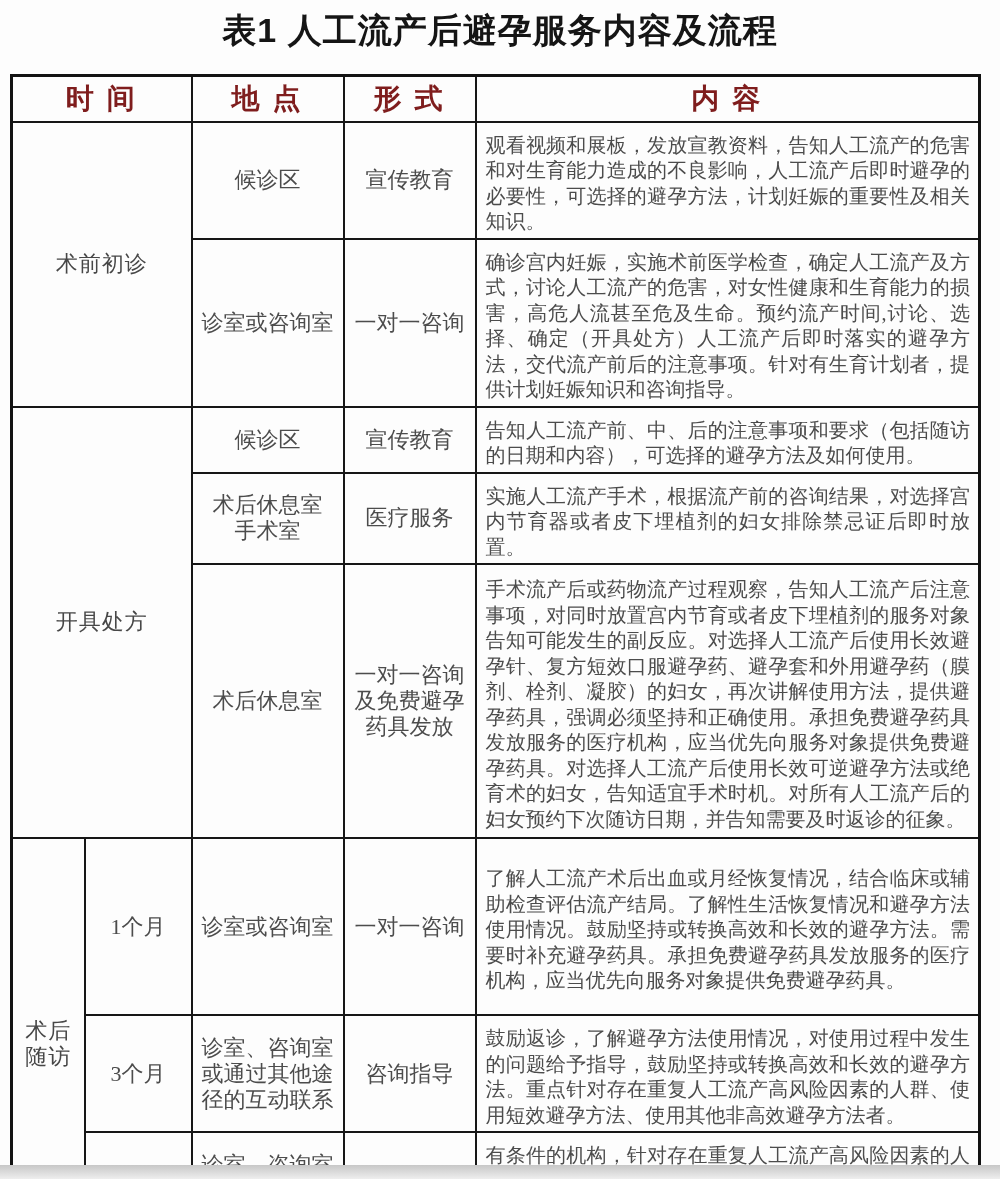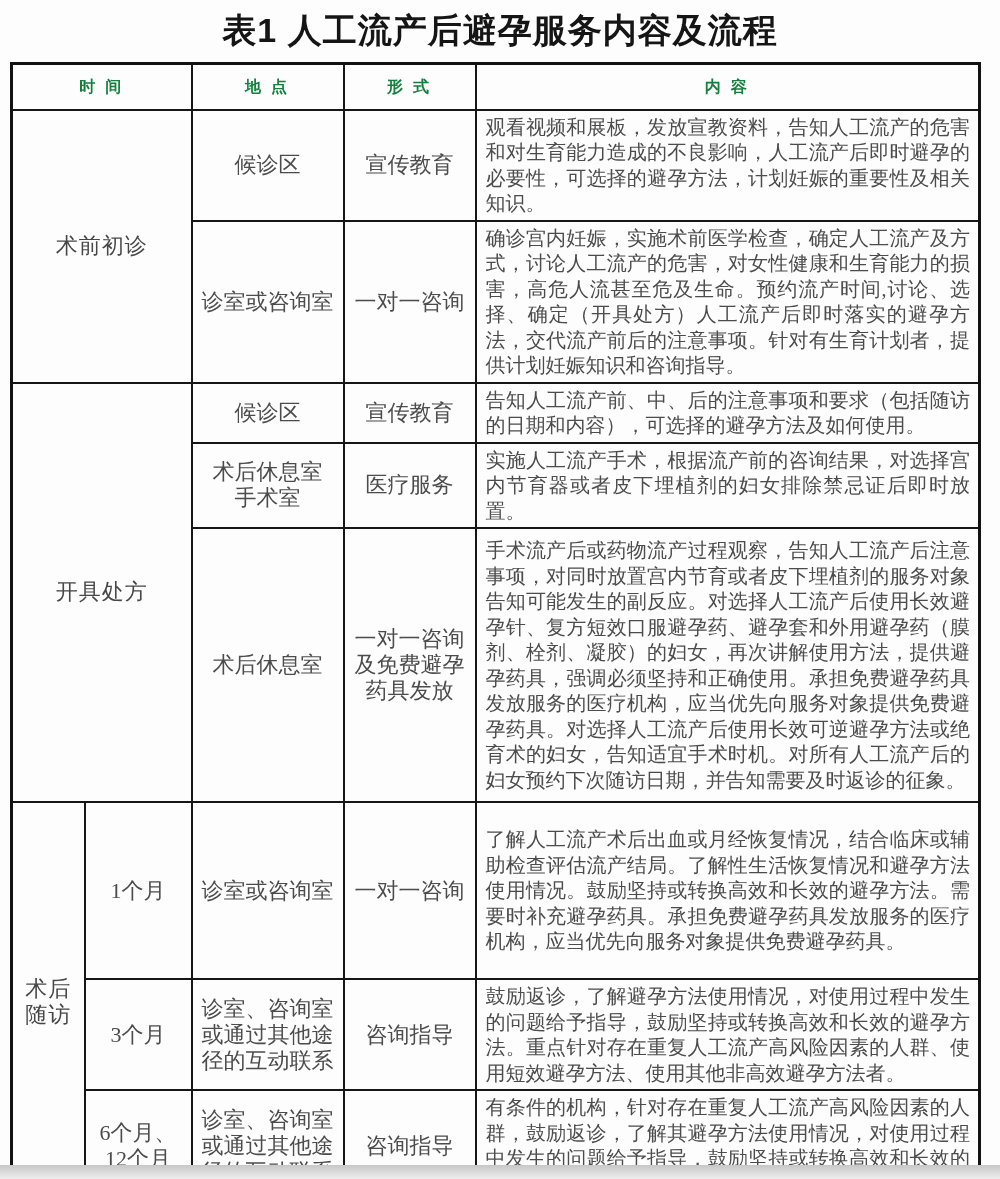--- a/index.html
+++ b/index.html
@@ -10,21 +10,21 @@
   }
   .page {
     width: 1000px;
     height: 1179px;
     position: relative;
     background: #fdfdfd;
     overflow: hidden;
   }
   h1.table-title {
     margin: 0;
-    padding: 8px 0 8px 0;
+    padding: 8px 0 20px 0;
     text-align: center;
     font-family: "Liberation Sans", sans-serif;
     font-weight: 800;
     font-size: 34px;
     letter-spacing: 1px;
     color: #151515;
   }
   table.service-table {
     border-collapse: collapse;
     table-layout: fixed;
@@ -39,37 +39,37 @@
     box-sizing: border-box;
   }
   td.c {
     text-align: center;
     font-size: 22px;
     line-height: 26px;
     padding: 2px 4px;
   }
   td.pre { white-space: pre-line; }
   td.hdr {
-    font-size: 16px;
+    font-size: 28px;
     font-weight: 600;
-    color: #15803d;
+    color: #7f1d1d;
     letter-spacing: 3px;
     height: 46px;
   }
   td.time-label {
     font-size: 22px;
     letter-spacing: 1px;
     color: #474747;
     margin-top: 48px;
   }
   td.content {
     text-align: justify;
     font-size: 20px;
     line-height: 25.5px;
-    padding: 4px 8px 3px 9px;
+    padding: 10px 8px 3px 9px;
     color: #4c4c4c;
   }
   .bottom-shade {
     position: absolute;
     left: 0; right: 0; bottom: 0;
     height: 14px;
     background: linear-gradient(#c7c7c7, #eeeeee);
   }
 </style>
 </head>

